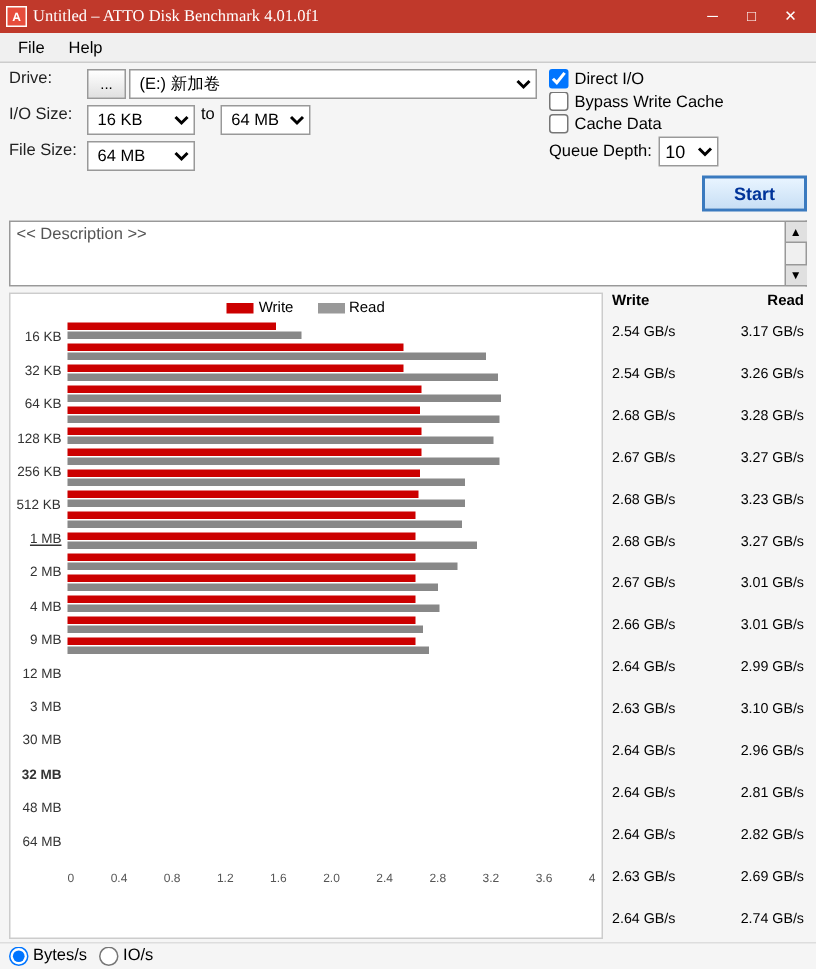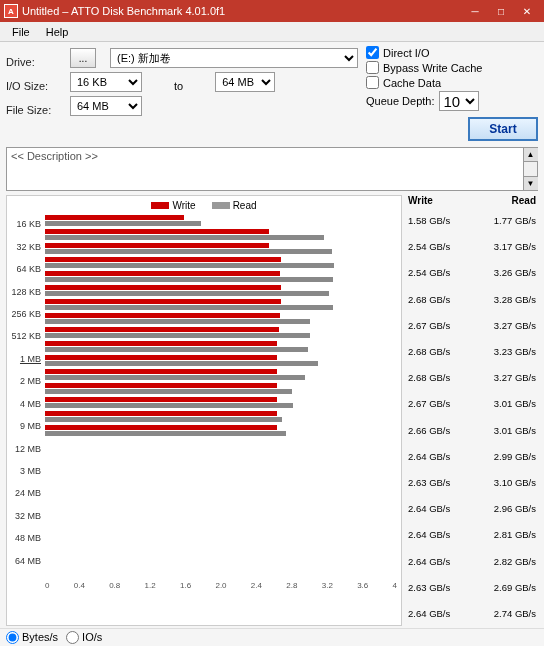--- a/index.html
+++ b/index.html
@@ -10,21 +10,21 @@
       background: #c0392b;
       color: white;
       display: flex;
       align-items: center;
       height: 22px;
       padding: 0 4px;
       justify-content: space-between;
     }
     .title-left { display: flex; align-items: center; gap: 4px; }
     .title-icon { width: 14px; height: 14px; background: #e74c3c; border: 1px solid #fff; display: flex; align-items: center; justify-content: center; font-size: 8px; color: white; font-weight: bold; }
-    .title-text { font-size: 11px; }
+    .title-text { font-size: 11px; font-family: Liberation Serif, serif; }
     .title-controls { display: flex; gap: 0; }
     .title-btn { width: 26px; height: 22px; display: flex; align-items: center; justify-content: center; cursor: pointer; font-size: 10px; color: white; background: transparent; border: none; }
 
     
     .menu-bar {
       background: #f0f0f0;
       display: flex;
       align-items: center;
       height: 20px;
       padding: 0 4px;
@@ -33,36 +33,36 @@
     .menu-item { padding: 2px 8px; cursor: pointer; font-size: 11px; }
 
     
     .main { display: flex; flex-direction: column; height: calc(646px - 42px); background: #f5f5f5; }
     
     
     .controls { display: flex; padding: 4px 6px; gap: 0; }
     .controls-left { display: flex; flex-direction: column; gap: 2px; flex: 1; }
     .controls-right { display: flex; flex-direction: column; gap: 2px; padding-left: 8px; min-width: 180px; }
     
-    .control-row { display: flex; align-items: flex-end; height: 22px; gap: 12px; }
+    .control-row { display: flex; align-items: flex-start; height: 22px; }
     .control-label { width: 52px; font-size: 11px; color: #222; }
     
     .drive-btn { width: 26px; height: 20px; border: 1px solid #999; background: linear-gradient(#fff,#e0e0e0); font-size: 10px; cursor: pointer; margin-right: 2px; }
     .drive-select { height: 20px; border: 1px solid #999; background: white; font-size: 11px; flex: 1; padding: 0 2px; }
     
     .combo-box { height: 20px; border: 1px solid #999; background: white; font-size: 11px; padding: 0 2px; }
     
-    .to-label { margin: 0 20px; font-size: 11px; }
+    .to-label { margin: 0 4px; font-size: 11px; }
     
     .checkbox-row { display: flex; align-items: center; gap: 4px; font-size: 11px; }
     .checkbox-row input[type=checkbox] { margin: 0; }
     
     .queue-row { display: flex; align-items: center; gap: 4px; font-size: 11px; }
     .queue-label { }
-    .queue-select { width: 40px; height: 20px; border: 1px solid #999; background: white; font-size: 15px; }
+    .queue-select { width: 40px; height: 20px; border: 1px solid #999; background: white; font-size: 12px; }
     
     .start-btn {
       background: linear-gradient(#e8f4ff, #c8dff5);
       border: 2px solid #3a7abf;
       color: #003399;
       font-size: 12px;
       font-weight: bold;
       padding: 3px 14px;
       cursor: pointer;
       margin-top: 4px;
@@ -243,29 +243,29 @@
           <span>Read</span>
         </div>
       </div>
       <div id="chart-body" class="chart-body">
         <div class="chart-labels" id="chart-labels">
             <div style="font-size: 9px; color: rgb(51, 51, 51); text-align: right; height: 14px; line-height: 14px;">16 KB</div>
             <div style="font-size: 9px; color: rgb(51, 51, 51); text-align: right; height: 14px; line-height: 14px;">32 KB</div>
             <div style="font-size: 9px; color: rgb(51, 51, 51); text-align: right; height: 14px; line-height: 14px;">64 KB</div>
             <div style="font-size: 9px; color: rgb(51, 51, 51); text-align: right; height: 14px; line-height: 14px;">128 KB</div>
             <div style="font-size: 9px; color: rgb(51, 51, 51); text-align: right; height: 14px; line-height: 14px;">256 KB</div>
-            <div style="font-size: 9px; color: rgb(51, 51, 51); text-align: right; height: 14px; line-height: 14px;">512 KB</div>
+            <div style="font-size: 9px; color: rgb(51, 51, 51); text-align: left; height: 14px; line-height: 14px;">512 KB</div>
             <div style="font-size: 9px; color: rgb(51, 51, 51); text-align: right; height: 14px; line-height: 14px; text-decoration: underline;">1 MB</div>
             <div style="font-size: 9px; color: rgb(51, 51, 51); text-align: right; height: 14px; line-height: 14px;">2 MB</div>
             <div style="font-size: 9px; color: rgb(51, 51, 51); text-align: right; height: 14px; line-height: 14px;">4 MB</div>
             <div style="font-size: 9px; color: rgb(51, 51, 51); text-align: right; height: 14px; line-height: 14px;">9 MB</div>
             <div style="font-size: 9px; color: rgb(51, 51, 51); text-align: right; height: 14px; line-height: 14px;">12 MB</div>
             <div style="font-size: 9px; color: rgb(51, 51, 51); text-align: right; height: 14px; line-height: 14px;">3 MB</div>
-            <div style="font-size: 9px; color: rgb(51, 51, 51); text-align: right; height: 14px; line-height: 14px;">24 MB</div>
-            <div style="font-size: 9px; color: rgb(51, 51, 51); text-align: right; height: 14px; line-height: 14px;">32 MB</div>
+            <div style="font-size: 9px; color: rgb(51, 51, 51); text-align: right; height: 14px; line-height: 14px;">30 MB</div>
+            <div style="font-size: 9px; color: rgb(51, 51, 51); text-align: right; height: 14px; line-height: 14px; font-weight: bold;">32 MB</div>
             <div style="font-size: 9px; color: rgb(51, 51, 51); text-align: right; height: 14px; line-height: 14px;">48 MB</div>
             <div style="font-size: 9px; color: rgb(51, 51, 51); text-align: right; height: 14px; line-height: 14px;">64 MB</div>
           </div>
         <div style="flex:1; position:relative;">
           <div class="bars-area" id="bars-area">
               <div style="display: flex; flex-direction: column; gap: 1px; height: 14px; justify-content: center;">
                 <div style="width: 39.5%; height: 5px; background: rgb(204, 0, 0);"></div>
                 <div style="width: 44.3%; height: 5px; background: rgb(136, 136, 136);"></div>
               </div>
               <div style="display: flex; flex-direction: column; gap: 1px; height: 14px; justify-content: center;">
@@ -348,24 +348,20 @@
       </div>
     </div>
 
     <div class="stats-panel">
       <div class="stats-header">
         <span>Write</span>
         <span>Read</span>
       </div>
       <div class="stats-rows" id="stats-rows">
           <div style="display: flex; justify-content: space-between; font-size: 9.5px; padding: 0px 2px;">
-            <span>1.58 GB/s</span>
-            <span>1.77 GB/s</span>
-          </div>
-          <div style="display: flex; justify-content: space-between; font-size: 9.5px; padding: 0px 2px;">
             <span>2.54 GB/s</span>
             <span>3.17 GB/s</span>
           </div>
           <div style="display: flex; justify-content: space-between; font-size: 9.5px; padding: 0px 2px;">
             <span>2.54 GB/s</span>
             <span>3.26 GB/s</span>
           </div>
           <div style="display: flex; justify-content: space-between; font-size: 9.5px; padding: 0px 2px;">
             <span>2.68 GB/s</span>
             <span>3.28 GB/s</span>

